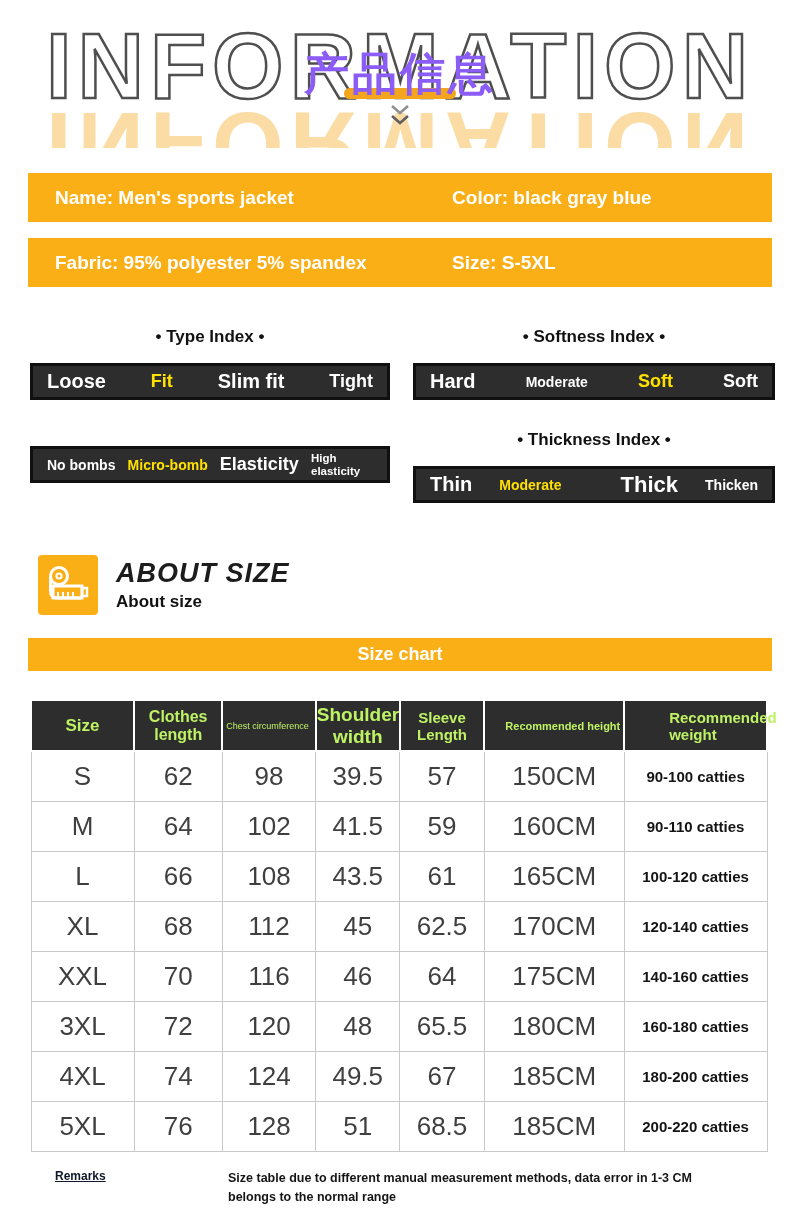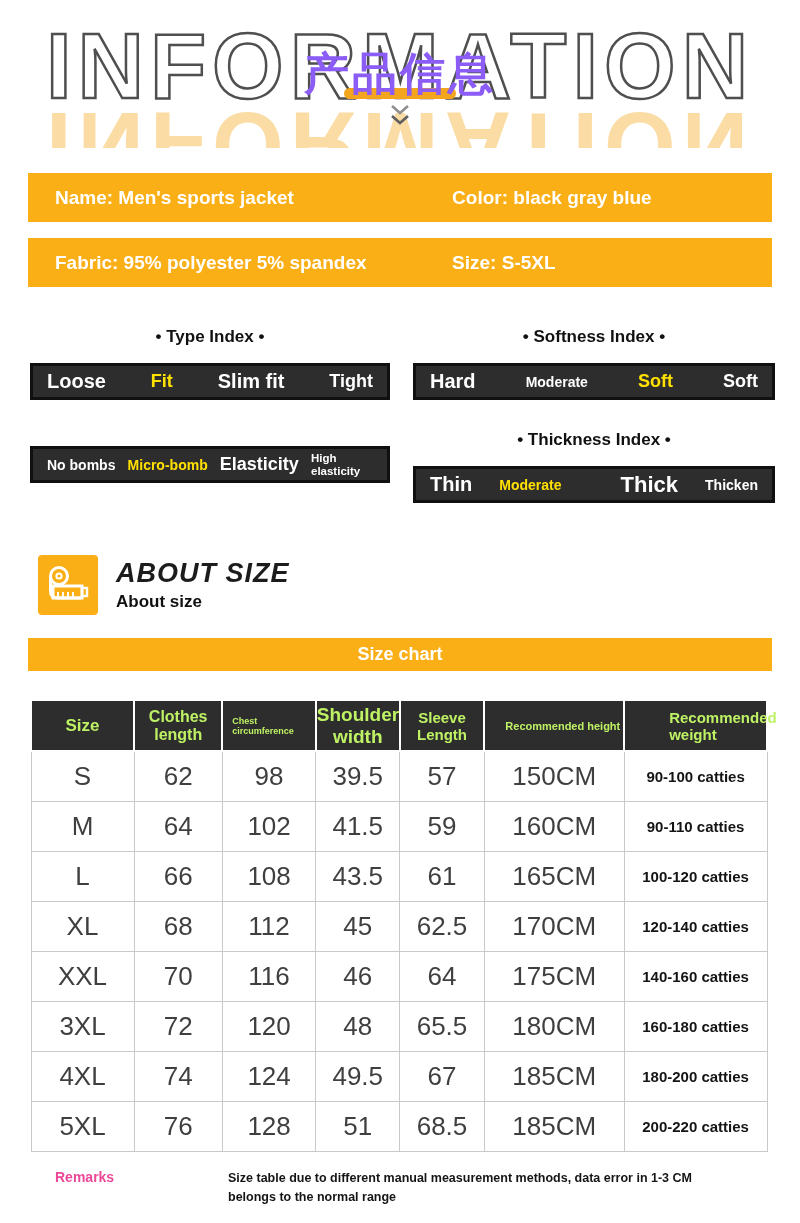--- a/index.html
+++ b/index.html
@@ -81,34 +81,34 @@
   }
   table.size-table{
     margin:28px 0 0 30px;width:738px;border-collapse:collapse;table-layout:fixed;
   }
   .size-table th{
     background:var(--bar-bg);color:#bef264;height:51px;border:2px solid #fff;
     font-weight:bold;vertical-align:middle;text-align:center;
   }
   .size-table th.c-size{font-size:17px;}
   .size-table th.c-clothes{font-size:16px;padding:0 10px;}
-  .size-table th.c-chest{font-size:9px;font-weight:bold;text-align:left;padding-left:9px;}
+  .size-table th.c-chest{font-size:9px;font-weight:normal;text-align:left;padding-left:3px;}
   .size-table th.c-shoulder{font-size:19px;}
   .size-table th.c-sleeve{font-size:15px;}
   .size-table th.c-recheight{font-size:11px;text-align:left;padding-left:20px;}
   .size-table th.c-recweight{font-size:15px;text-align:left;padding-left:44px;}
   .size-table td{
     border:1px solid #C9C9C9;height:50px;text-align:center;vertical-align:middle;
     font-size:26px;color:#3F3F3F;
   }
   .size-table td.weight{font-size:15px;font-weight:bold;color:#141414;}
 
   
   .remarks{display:flex;margin:17px 0 0 55px;}
-  .remarks-label{flex:0 0 173px;font-weight:bold;font-size:14px;color:#ec4899;}
+  .remarks-label{flex:0 0 173px;font-weight:bold;font-size:12px;color:#0f172a;text-decoration:underline;}
   .remarks-text{width:500px;font-weight:bold;font-size:12.5px;line-height:1.55;color:#151515;}
 </style>
 </head>
 <body>
 
 <div class="page">
 
   <div class="hero">
     <div class="hero-en">INFORMATION</div>
     <div class="hero-reflect-clip">

